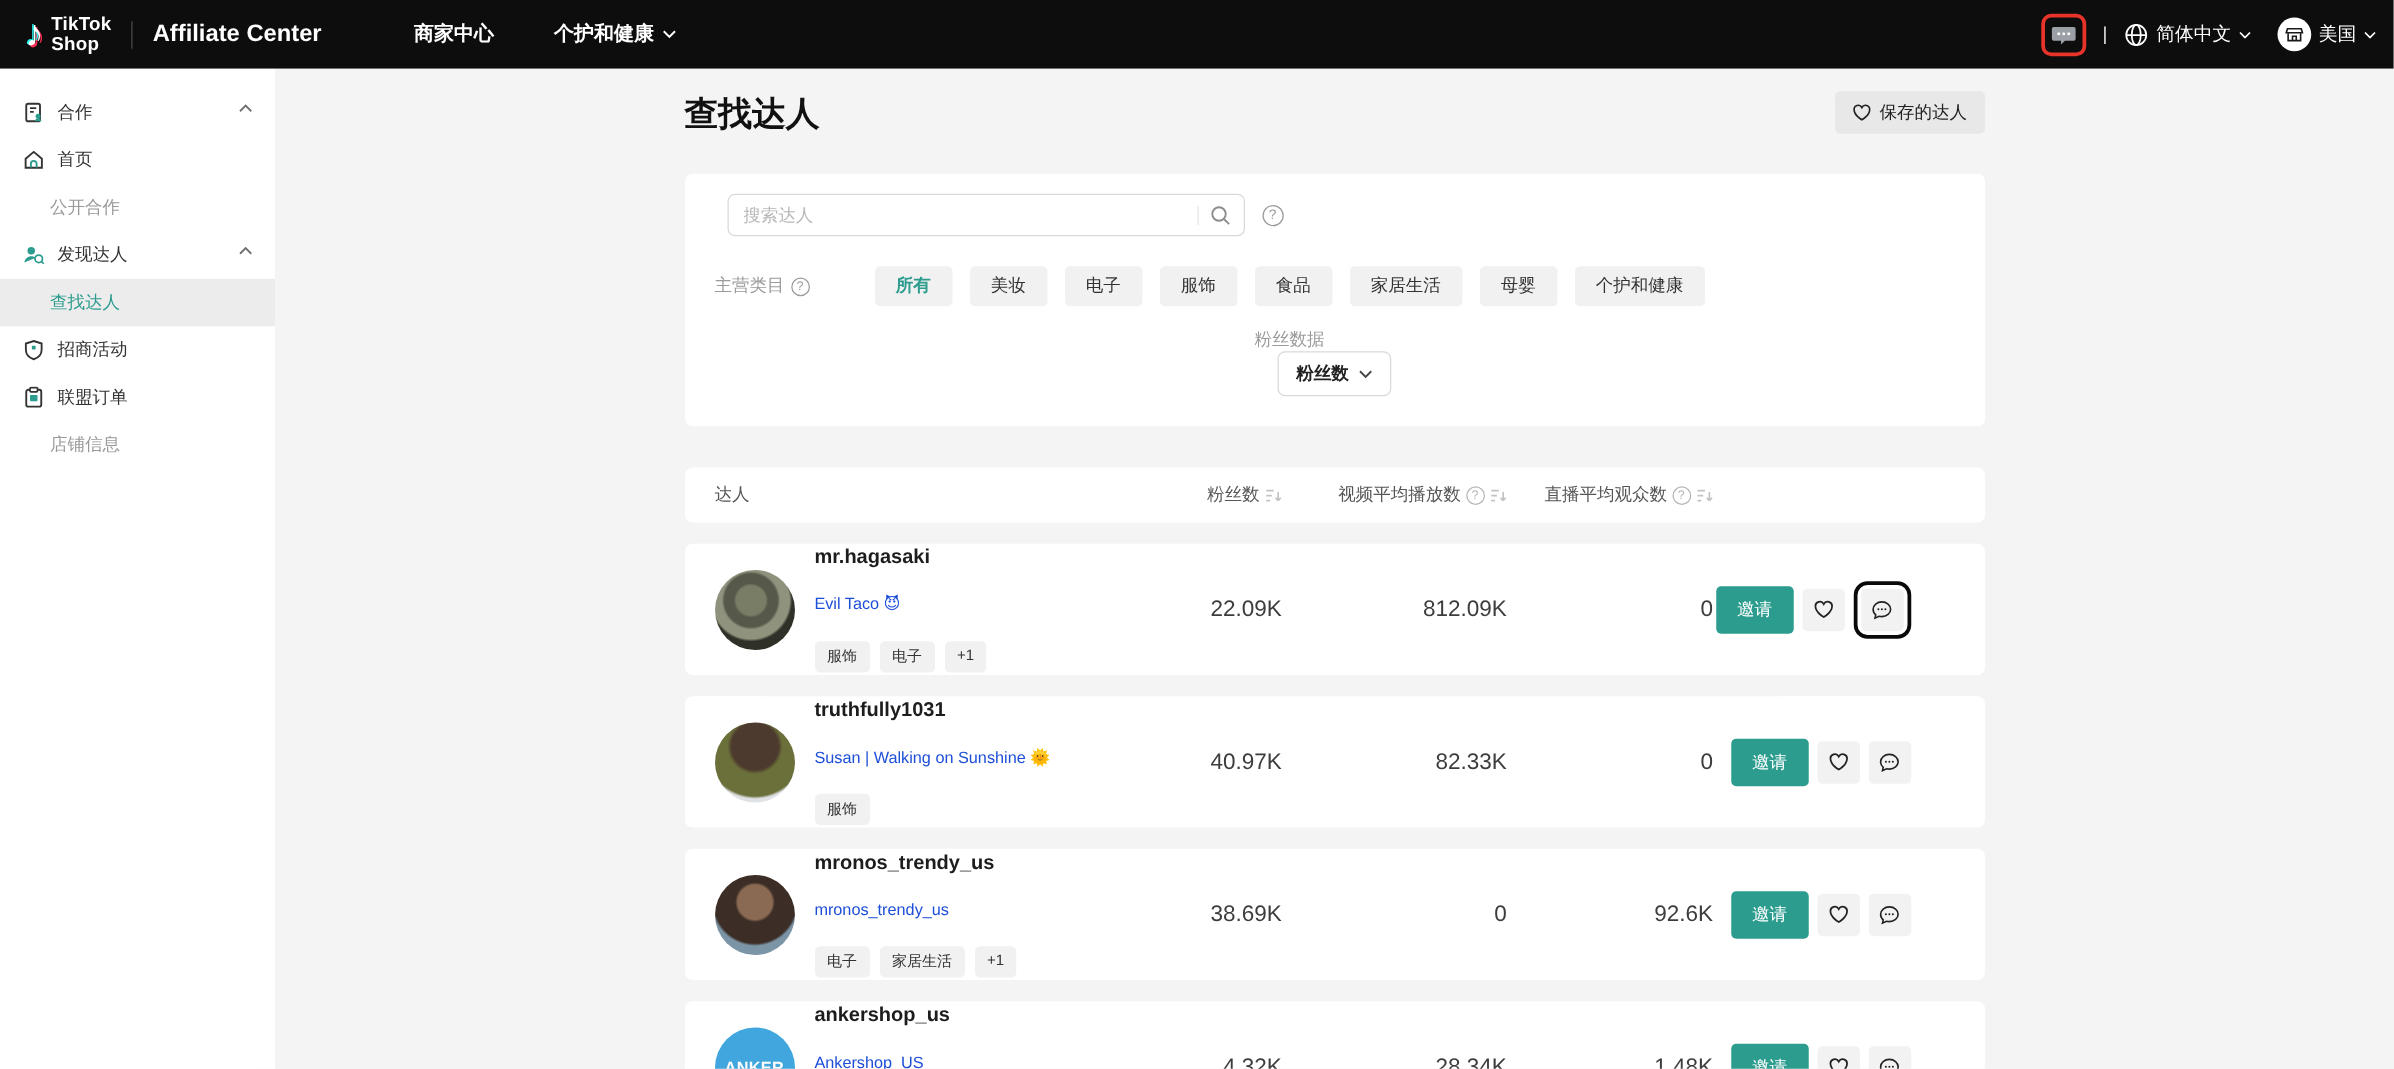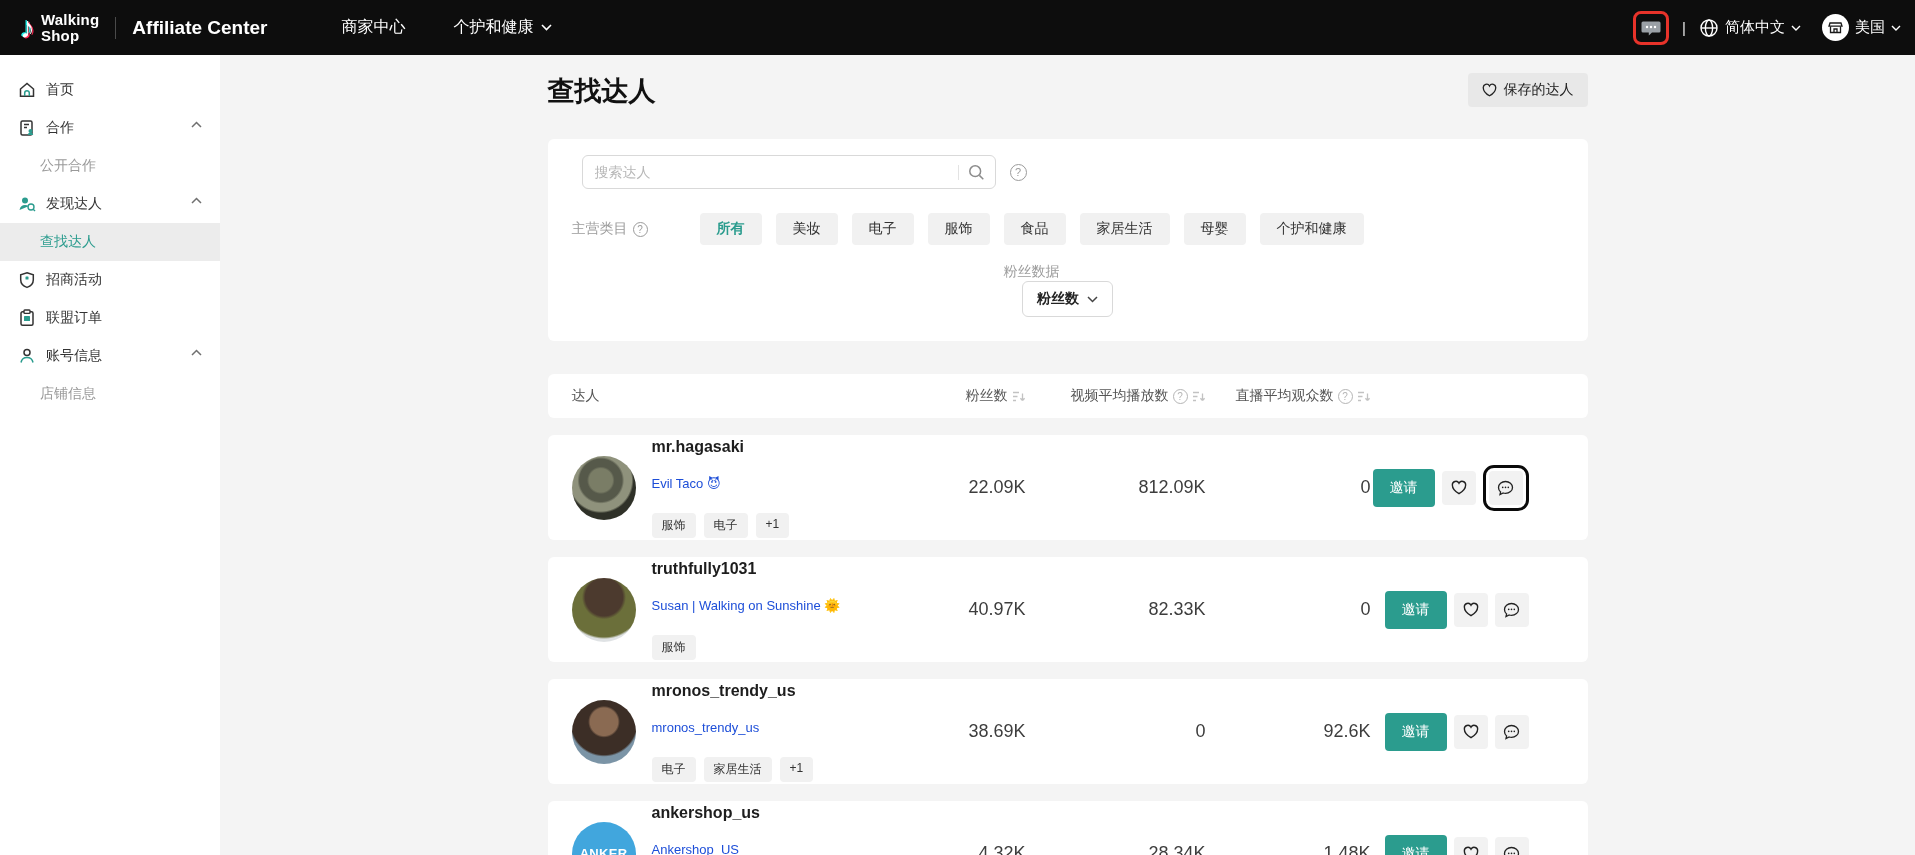--- a/index.html
+++ b/index.html
@@ -7,21 +7,21 @@
     font-family:"Liberation Sans","DejaVu Sans",sans-serif; background:#f4f4f4; }
 
   
   .topbar { height:55px; background:#0d0d0d; display:flex; align-items:center; padding:0 14px 0 20px; color:#fff; }
   .logo { display:flex; align-items:center; gap:6px; }
   .note-glyph { font-size:30px; line-height:1; color:#fff;
     text-shadow:-1.5px -1px 0 #25f4ee, 1.5px 1px 0 #fe2c55; }
   .logo-text { font-size:15px; font-weight:bold; line-height:1.05; letter-spacing:.2px; }
   .tb-divider { width:1px; height:22px; background:#4a4a4a; margin:0 16px; }
   .app-title { font-size:19px; font-weight:600; }
-  .tb-nav { display:flex; align-items:center; gap:48px; margin-left:74px; font-size:16px; }
+  .tb-nav { display:flex; align-items:center; gap:48px; margin-left:74px; font-size:16px;font-weight:bold; }
   .tb-nav-item { display:flex; align-items:center; gap:7px; cursor:pointer; }
   .tb-right { margin-left:auto; display:flex; align-items:center; gap:13px; }
   .red-ring { border:3px solid #e8332a; border-radius:8px; padding:2px 3px; display:flex; align-items:center; }
   .tb-pipe { color:#e8e8e8; font-size:15px; }
   .tb-group { display:flex; align-items:center; gap:6px; font-size:15px; }
   .region-circle { width:27px; height:27px; border-radius:50%; background:#fff; display:flex; align-items:center; justify-content:center; }
   .chev { display:inline-block; }
 
   
   .sidebar { position:absolute; top:55px; left:0; bottom:0; width:220px; background:#fff; padding-top:16px; }
@@ -82,21 +82,21 @@
     display:flex; align-items:center; justify-content:center; cursor:pointer; }
   .black-ring { border:3px solid #0a0a0a; border-radius:11px; padding:3px; display:flex; }
 </style>
 </head>
 <body>
 
 <div class="topbar">
   <div class="logo">
     <span class="note-glyph">♪</span>
     <div class="logo-text">
-      <div>Walking</div>
+      <div>TikTok</div>
       <div style="font-weight:600">Shop</div>
     </div>
   </div>
   <div class="tb-divider"></div>
   <div class="app-title">Affiliate Center</div>
 
   <div class="tb-nav">
     <div class="tb-nav-item">
       <span>商家中心</span>
     </div>
@@ -142,39 +142,39 @@
           <path d="M1 1l4 4 4-4" stroke="#fff" stroke-width="1.4" fill="none"></path>
         </svg>
     </div>
   </div>
 </div>
 
 <div class="sidebar">
   <div class="side-item">
     <span class="s-icon">
       <svg width="18" height="18" viewBox="0 0 18 18" fill="none">
-          <path d="M2.5 8L9 2.5 15.5 8v7.2h-13z" stroke="#333" stroke-width="1.5"></path>
-          <path d="M6.7 15v-3a2.3 2.3 0 0 1 4.6 0v3" stroke="#2b9c8e" stroke-width="1.5"></path>
-        </svg>
-    </span>
-    <span>首页</span>
-  </div>
-  <div class="side-item">
-    <span class="s-icon">
-      <svg width="18" height="18" viewBox="0 0 18 18" fill="none">
           <rect x="3" y="2" width="11" height="14" rx="1.5" stroke="#333" stroke-width="1.5"></rect>
           <path d="M6 5.5h5M6 8.5h3" stroke="#333" stroke-width="1.3"></path>
           <circle cx="12.5" cy="12" r="2" fill="#2b9c8e"></circle>
           <path d="M9.8 16c.3-1.6 1.4-2.4 2.7-2.4s2.4.8 2.7 2.4" fill="#2b9c8e"></path>
         </svg>
     </span>
     <span>合作</span>
     <svg class="side-chev" width="11" height="7" viewBox="0 0 11 7">
         <path d="M1 6l4.5-4.5L10 6" stroke="#707070" stroke-width="1.5" fill="none"></path>
       </svg>
+  </div>
+  <div class="side-item">
+    <span class="s-icon">
+      <svg width="18" height="18" viewBox="0 0 18 18" fill="none">
+          <path d="M2.5 8L9 2.5 15.5 8v7.2h-13z" stroke="#333" stroke-width="1.5"></path>
+          <path d="M6.7 15v-3a2.3 2.3 0 0 1 4.6 0v3" stroke="#2b9c8e" stroke-width="1.5"></path>
+        </svg>
+    </span>
+    <span>首页</span>
   </div>
   <div class="side-item sub">
     <span>公开合作</span>
   </div>
   <div class="side-item">
     <span class="s-icon">
       <svg width="18" height="18" viewBox="0 0 18 18" fill="none">
           <circle cx="7" cy="5.5" r="3" fill="#2b9c8e"></circle>
           <path d="M1.5 15c.5-3.2 2.7-5 5.5-5 1.4 0 2.6.4 3.6 1.2" fill="#2b9c8e"></path>
           <circle cx="13" cy="12" r="3" stroke="#2b9c8e" stroke-width="1.4"></circle>
@@ -200,32 +200,20 @@
   </div>
   <div class="side-item">
     <span class="s-icon">
       <svg width="18" height="18" viewBox="0 0 18 18" fill="none">
           <rect x="3" y="2.8" width="12" height="13.5" rx="1.5" stroke="#333" stroke-width="1.5"></rect>
           <rect x="6" y="1" width="6" height="3.4" rx="0.8" fill="#fff" stroke="#333" stroke-width="1.4"></rect>
           <rect x="6" y="7" width="6" height="5" rx="0.6" fill="#2b9c8e"></rect>
         </svg>
     </span>
     <span>联盟订单</span>
-  </div>
-  <div class="side-item">
-    <span class="s-icon">
-      <svg width="18" height="18" viewBox="0 0 18 18" fill="none">
-          <circle cx="9" cy="5.6" r="3" stroke="#333" stroke-width="1.5"></circle>
-          <path d="M3 15.5c.6-3.3 2.9-5 6-5s5.4 1.7 6 5" stroke="#2b9c8e" stroke-width="1.5"></path>
-        </svg>
-    </span>
-    <span>账号信息</span>
-    <svg class="side-chev" width="11" height="7" viewBox="0 0 11 7">
-        <path d="M1 6l4.5-4.5L10 6" stroke="#707070" stroke-width="1.5" fill="none"></path>
-      </svg>
   </div>
   <div class="side-item sub">
     <span>店铺信息</span>
   </div>
 </div>
 
 <div class="main">
   <div class="content">
 
     <div class="page-head">

